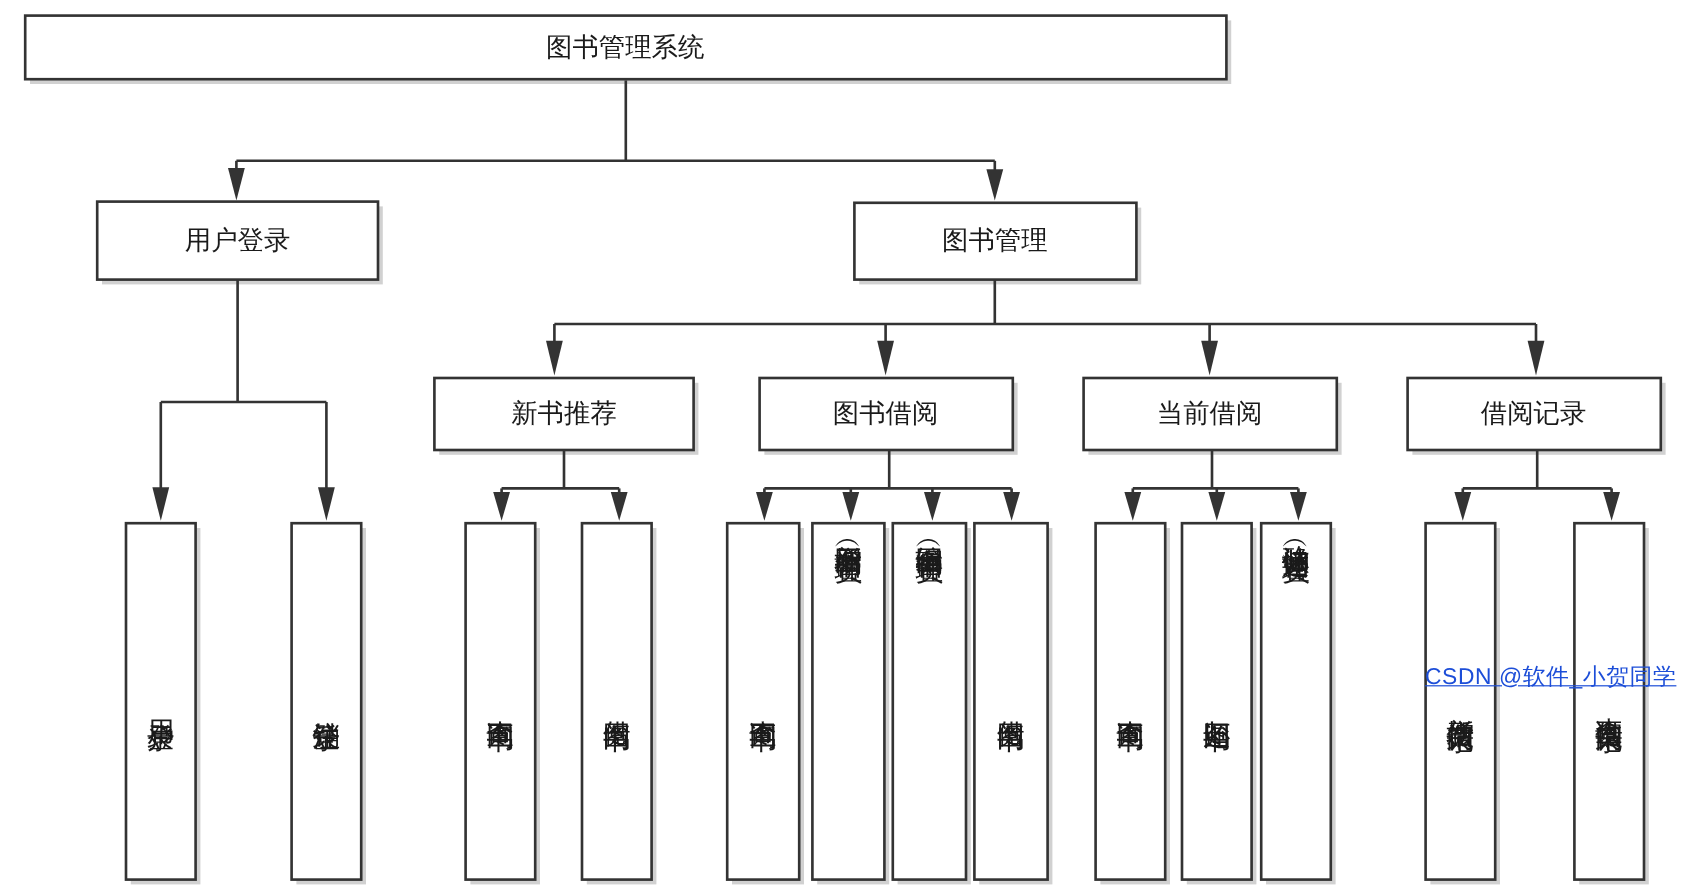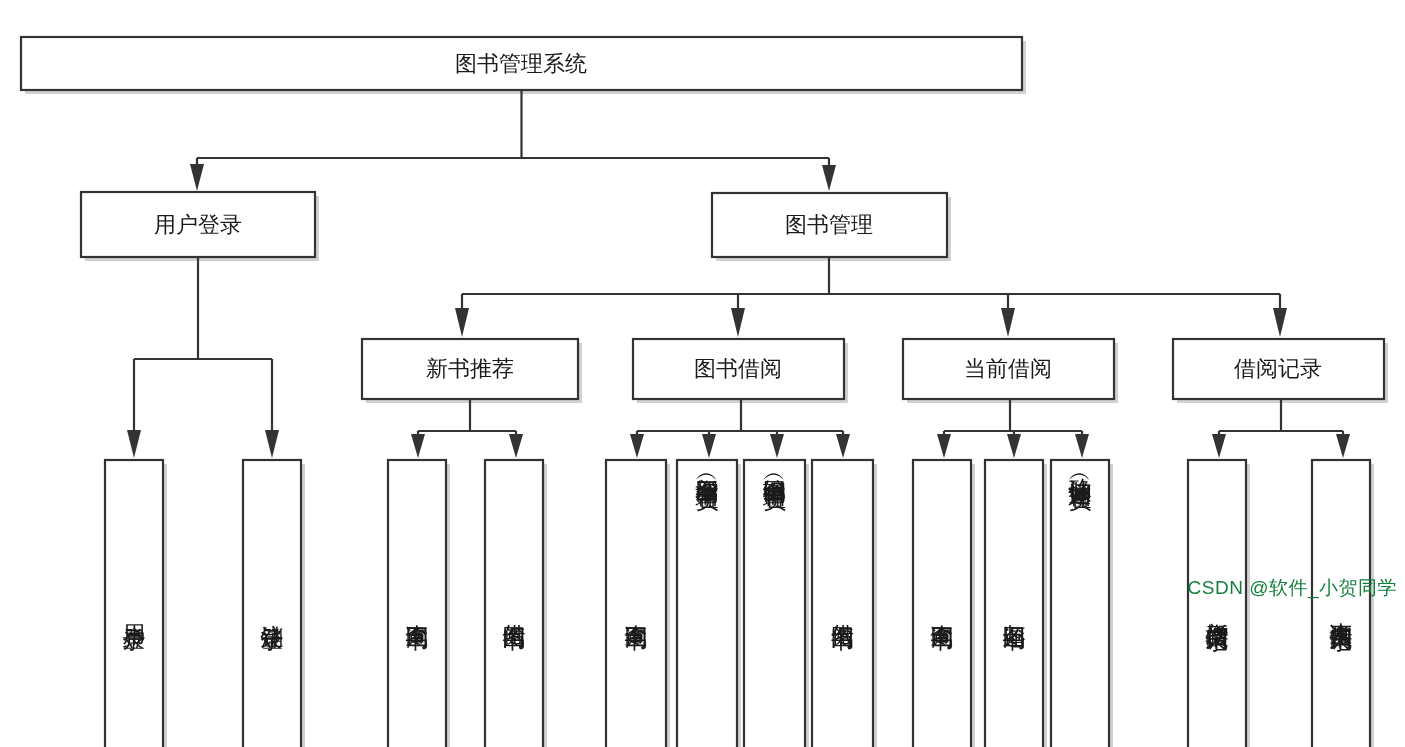--- a/index.html
+++ b/index.html
@@ -11,21 +11,20 @@
     width: 1405px;
     height: 747px;
     font-family: "Liberation Sans", "DejaVu Sans", sans-serif;
     overflow: hidden;
     position: relative;
   }
   #diagram-root {
     position: relative;
     width: 1405px;
     height: 583px;
-    margin-top: 24px;
   }
   svg.diagram-canvas {
     position: absolute;
     top: 0; left: 0;
     width: 1405px;
     height: 747px;
     display: block;
   }
   .node-box {
     fill: #ffffff;
@@ -71,23 +70,24 @@
     letter-spacing: 1.5px;
     white-space: nowrap;
     text-align: center;
   }
   .watermark {
     position: absolute;
     right: 8px;
     bottom: 6px;
     font-family: "Liberation Sans", "DejaVu Sans", sans-serif;
     font-size: 19px;
-    color: #15803d;
+    color: #1d4ed8;
     letter-spacing: 0.5px;
     white-space: nowrap;
+    text-decoration: underline;
   }
 </style>
 </head>
 <body>
 
 <div id="diagram-root">
 
   <svg class="diagram-canvas" viewBox="0 0 1405 747" xmlns="http://www.w3.org/2000/svg">
 
     <g>

